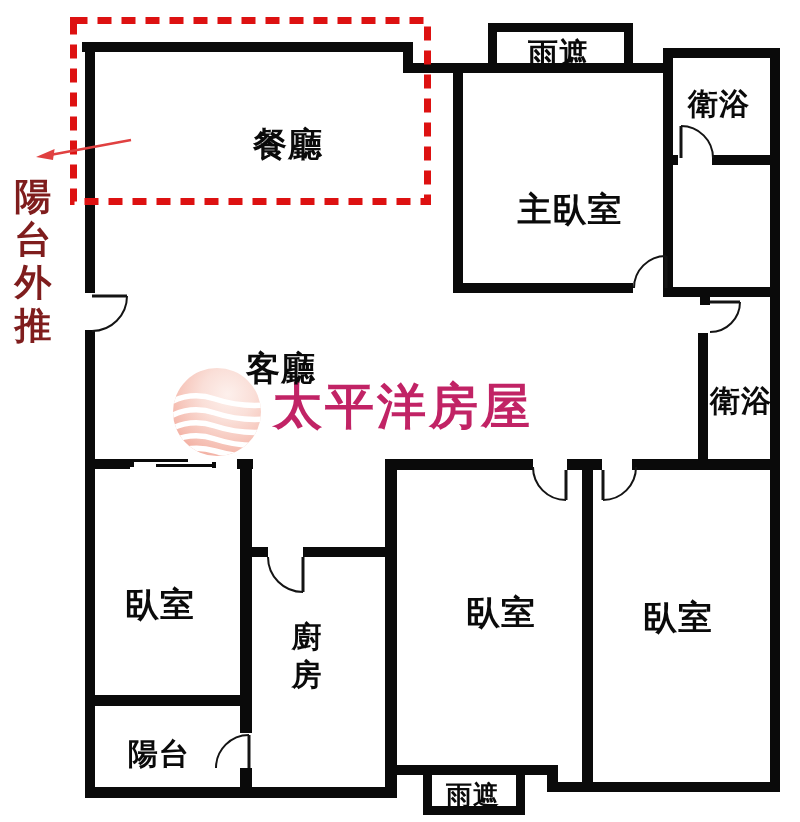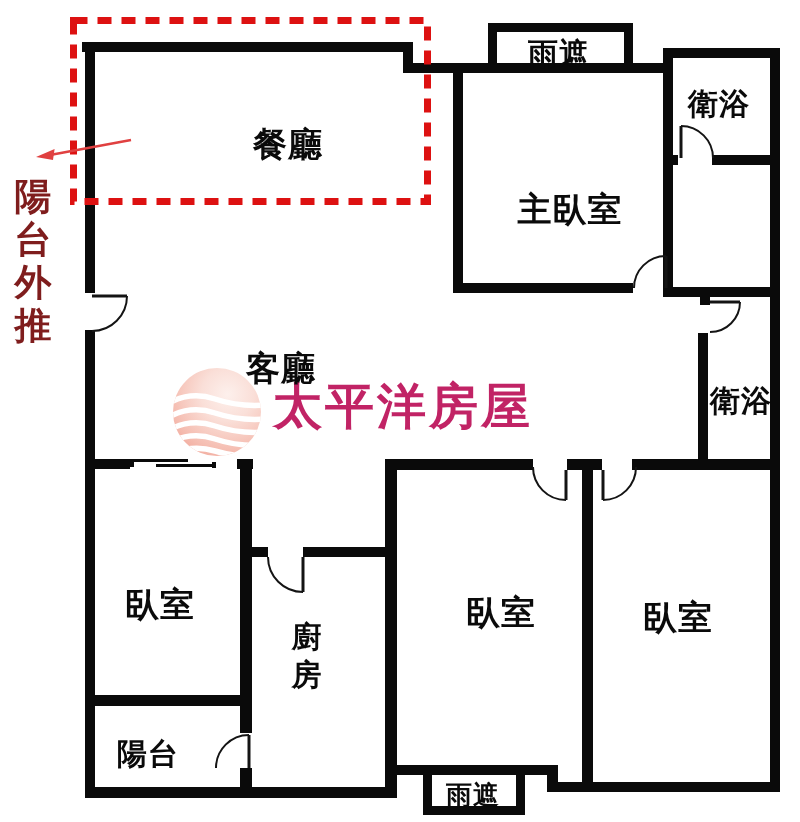--- a/index.html
+++ b/index.html
@@ -154,18 +154,18 @@
   <div class="lbl big" style="left:288px;top:137px;">餐廳</div>
   <div class="lbl med" style="left:559px;top:46px;">雨遮</div>
   <div class="lbl med" style="left:719px;top:96px;">衛浴</div>
   <div class="lbl big" style="left:570px;top:202px;">主臥室</div>
   <div class="lbl big" style="left:281px;top:361px;">客廳</div>
   <div class="lbl med" style="left:741px;top:393px;">衛浴</div>
   <div class="lbl big" style="left:160px;top:597px;">臥室</div>
   <div class="lbl big" style="left:501px;top:605px;">臥室</div>
   <div class="lbl big" style="left:678px;top:610px;">臥室</div>
   <div class="lbl med stack" style="left:307px;top:647px;width:36px;">廚房</div>
-  <div class="lbl med" style="left:148px;top:746px;">陽台</div>
+  <div class="lbl med" style="left:159px;top:746px;">陽台</div>
   <div class="lbl sm" style="left:473px;top:787px;">雨遮</div>
 
   <div id="note-text">陽台外推</div>
 
 </div>
 
 </body></html>

